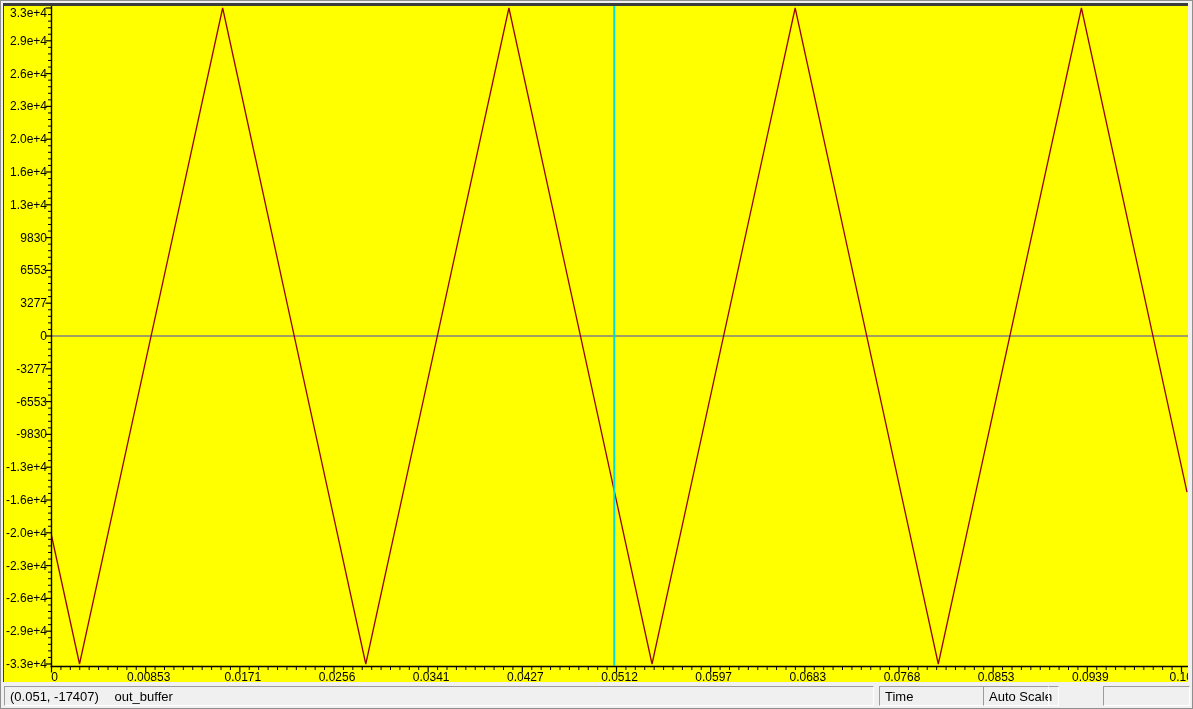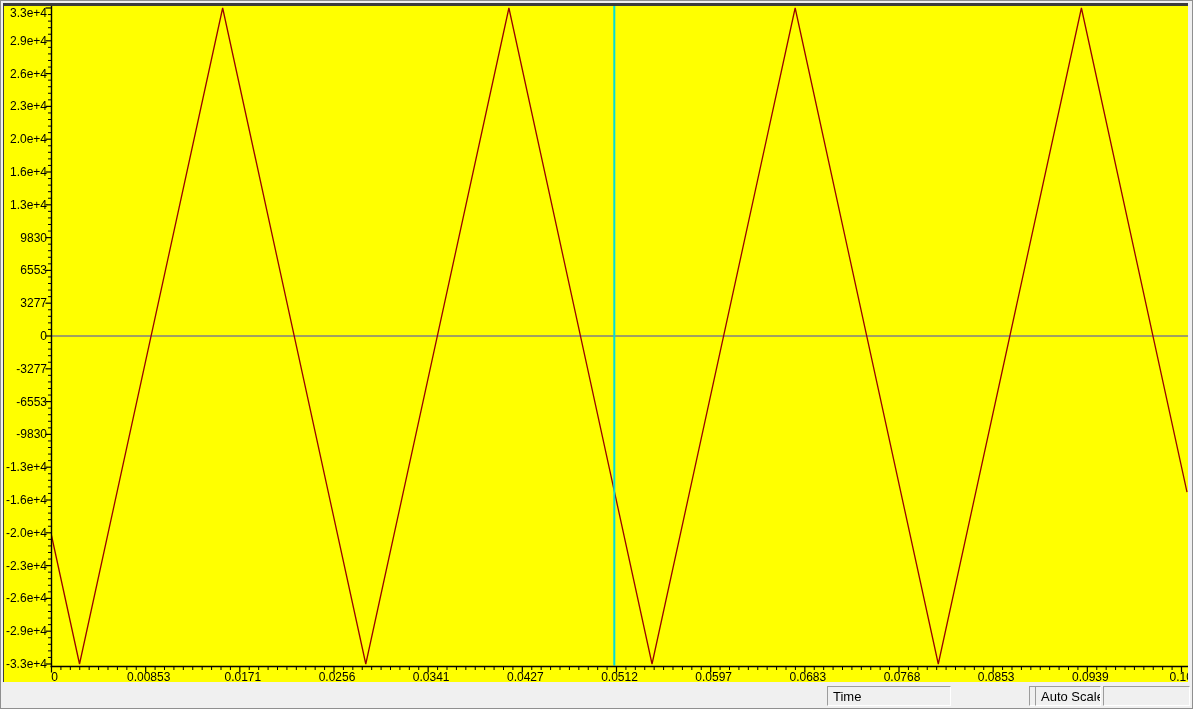--- a/index.html
+++ b/index.html
@@ -21,23 +21,23 @@
     background:#f0f0f0;
   }
   .pane {
     position:absolute; top:1px; height:20px;
     border:1px solid; border-color:#9c9c9c #ffffff #ffffff #9c9c9c;
     background:#f0f0f0; color:#000;
     font-size:13px; line-height:17px; padding:1px 4px 0 5px;
     white-space:nowrap; overflow:hidden;
   }
   .pane-readout   { left:1px;    width:870px; }
-  .pane-time      { left:824px;  width:124px; }
+  .pane-time      { left:876px;  width:124px; }
   .pane-lin       { left:1026px; width:30px;  }
-  .pane-autoscale { left:1032px; width:66px;  }
+  .pane-autoscale { left:980px; width:66px;  }
   .pane-blank     { left:1100px; width:87px;  }
   .readout-name { margin-left:12px; }
 </style>
 </head>
 <body>
 
 <div class="window">
 
   <div class="plot-frame">
     <svg id="plot-svg" width="1184" height="676" viewBox="0 0 1184 676">
@@ -300,19 +300,23 @@
         <line x1="1121.00220703125" y1="660.5" x2="1121.00220703125" y2="664" stroke="#000000" stroke-width="1"></line>
         <line x1="1130.418505859375" y1="660.5" x2="1130.418505859375" y2="664" stroke="#000000" stroke-width="1"></line>
         <line x1="1139.8348046874999" y1="660.5" x2="1139.8348046874999" y2="664" stroke="#000000" stroke-width="1"></line>
         <line x1="1149.251103515625" y1="660.5" x2="1149.251103515625" y2="664" stroke="#000000" stroke-width="1"></line>
         <line x1="1158.66740234375" y1="660.5" x2="1158.66740234375" y2="664" stroke="#000000" stroke-width="1"></line>
         <line x1="1168.083701171875" y1="660.5" x2="1168.083701171875" y2="664" stroke="#000000" stroke-width="1"></line>
       </svg>
   </div>
 
   <div class="status-bar">
+    <div class="pane pane-readout">
+      <span>(0.051, -17407)</span>
+      <span class="readout-name">out_buffer</span>
+    </div>
     <div class="pane pane-time">Time</div>
     <div class="pane pane-lin">Lin</div>
     <div class="pane pane-autoscale">Auto Scale</div>
     <div class="pane pane-blank"></div>
   </div>
 
 </div>
 
 </body></html>

